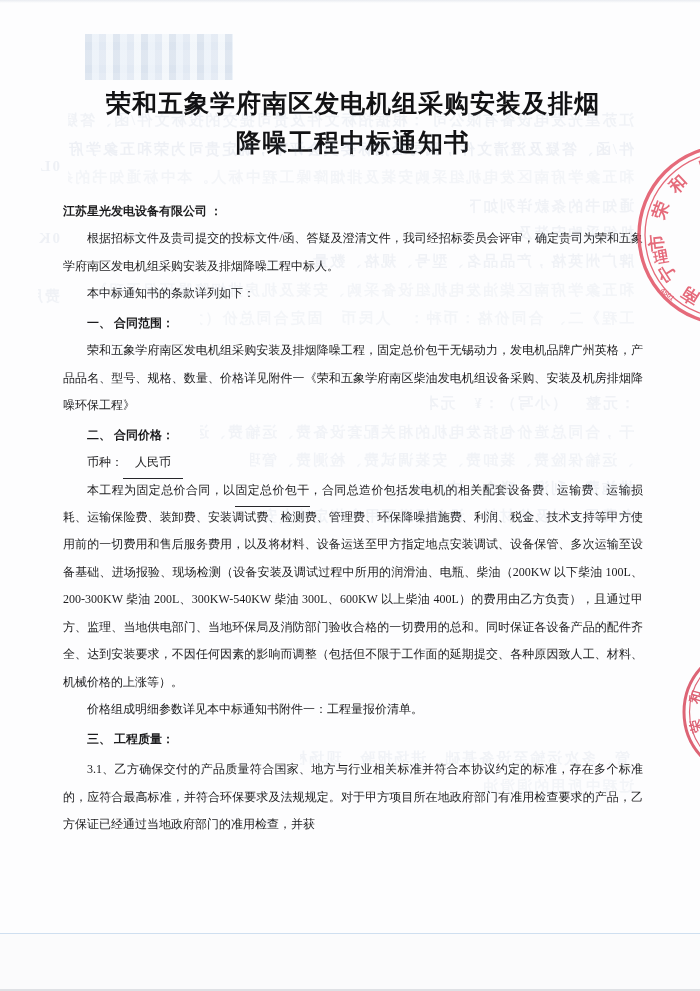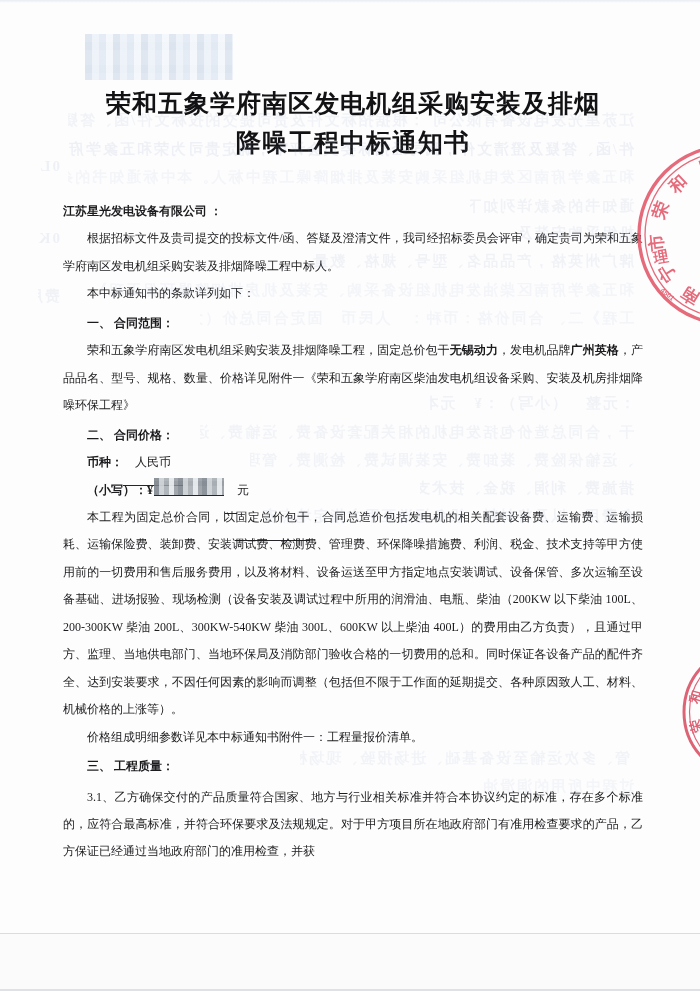--- a/index.html
+++ b/index.html
@@ -37,22 +37,22 @@
   .title{
     margin-top:84px;text-align:center;
     font-family:"Liberation Sans","DejaVu Sans",sans-serif;
     font-weight:700;font-size:25px;line-height:39px;letter-spacing:1px;color:#121214;
   }
   .body{margin-top:36px;font-size:12px;line-height:27.45px;text-align:justify;}
   .para{text-indent:2em;margin:0;}
   .para.greeting{text-indent:0;font-weight:700;}
   .para.heading{font-weight:700;margin-top:2px;font-family:Liberation Serif, serif;}
   .para.sub{margin-top:3px;}
-  .r-b{font-weight:700;}
-  .r-u{border-bottom:1.2px solid #26262a;padding-bottom:16px;}
+  .r-b{font-weight:400;}
+  .r-u{border-bottom:1.2px solid #26262a;padding-bottom:9px;}
   .mosaic.r-u{padding-bottom:3px;}
 
   
   .bleed{
     position:absolute;height:18px;overflow:hidden;white-space:nowrap;
     transform:scaleX(-1);color:#879cba;filter:blur(.7px);
     font-size:15px;line-height:17px;letter-spacing:2px;font-weight:600;
     pointer-events:none;
   }
 
@@ -73,21 +73,20 @@
       <div>降噪工程中标通知书</div>
     </div>
     <div class="body" id="doc-body">
         <div class="para greeting"><span class="">江苏星光发电设备有限公司 ：</span></div>
         <div class="para "><span class="">根据招标文件及贵司提交的投标文件/函、答疑及澄清文件，我司经招标委员会评审，确定贵司为荣和五象学府南区发电机组采购安装及排烟降噪工程中标人。</span></div>
         <div class="para "><span class="">本中标通知书的条款详列如下：</span></div>
         <div class="para heading"><span class="">一、 合同范围：</span></div>
         <div class="para "><span class="">荣和五象学府南区发电机组采购安装及排烟降噪工程，固定总价包干</span><span class="r-b ">无锡动力</span><span class="">，发电机品牌</span><span class="r-b ">广州英格</span><span class="">，产品品名、型号、规格、数量、价格详见附件一《荣和五象学府南区柴油发电机组设备采购、安装及机房排烟降噪环保工程》</span></div>
         <div class="para heading"><span class="">二、 合同价格：</span></div>
         <div class="para "><span class="r-b ">币种：</span><span class="r-u">　人民币　</span></div>
-        <div class="para "><span class="r-b ">（小写）：¥</span><span class="mosaic r-u" style="width: 70px;"></span><span class="r-u">　</span><span class="">元</span></div>
         <div class="para "><span class="">本工程为固定总价合同，以</span><span class="r-u">固定总价包干</span><span class="">，合同总造价包括发电机的相关配套设备费、运输费、运输损耗、运输保险费、装卸费、安装调试费、检测费、管理费、环保降噪措施费、利润、税金、技术支持等甲方使用前的一切费用和售后服务费用，以及将材料、设备运送至甲方指定地点安装调试、设备保管、多次运输至设备基础、进场报验、现场检测（设备安装及调试过程中所用的润滑油、电瓶、柴油（200KW 以下柴油 100L、200-300KW 柴油 200L、300KW-540KW 柴油 300L、600KW 以上柴油 400L）的费用由乙方负责），且通过甲方、监理、当地供电部门、当地环保局及消防部门验收合格的一切费用的总和。同时保证各设备产品的配件齐全、达到安装要求，不因任何因素的影响而调整（包括但不限于工作面的延期提交、各种原因致人工、材料、机械价格的上涨等）。</span></div>
         <div class="para "><span class="">价格组成明细参数详见本中标通知书附件一：工程量报价清单。</span></div>
         <div class="para heading"><span class="">三、 工程质量：</span></div>
         <div class="para sub"><span class="">3.1、乙方确保交付的产品质量符合国家、地方与行业相关标准并符合本协议约定的标准，存在多个标准的，应符合最高标准，并符合环保要求及法规规定。对于甲方项目所在地政府部门有准用检查要求的产品，乙方保证已经通过当地政府部门的准用检查，并获</span></div>
       </div>
   </div>
 
   <svg class="stamp" id="stamp1" style="left:618px;top:143px;" width="82" height="186" viewBox="0 0 82 186">
     <g id="stamp1-g" fill="none">
         <circle cx="110" cy="92" r="89" stroke="#e25668" stroke-width="3.4" fill="none"></circle>

